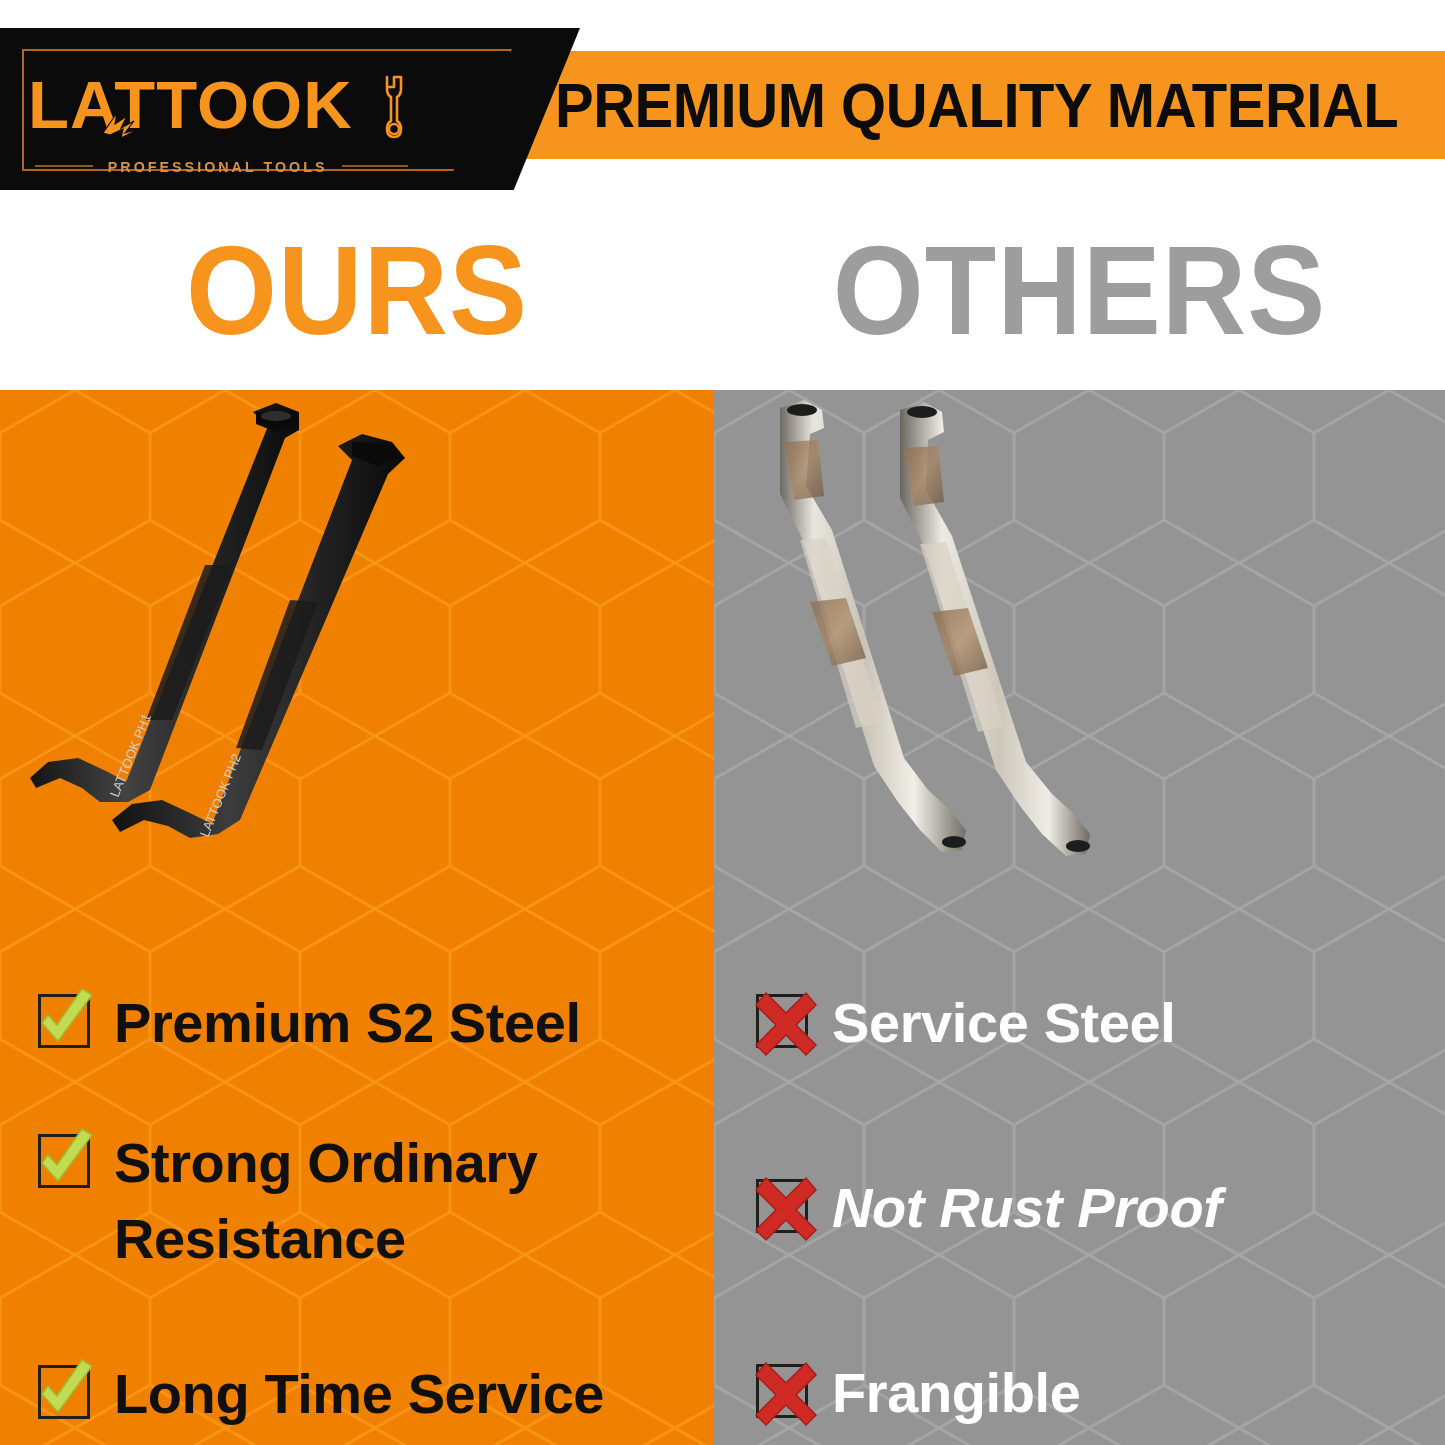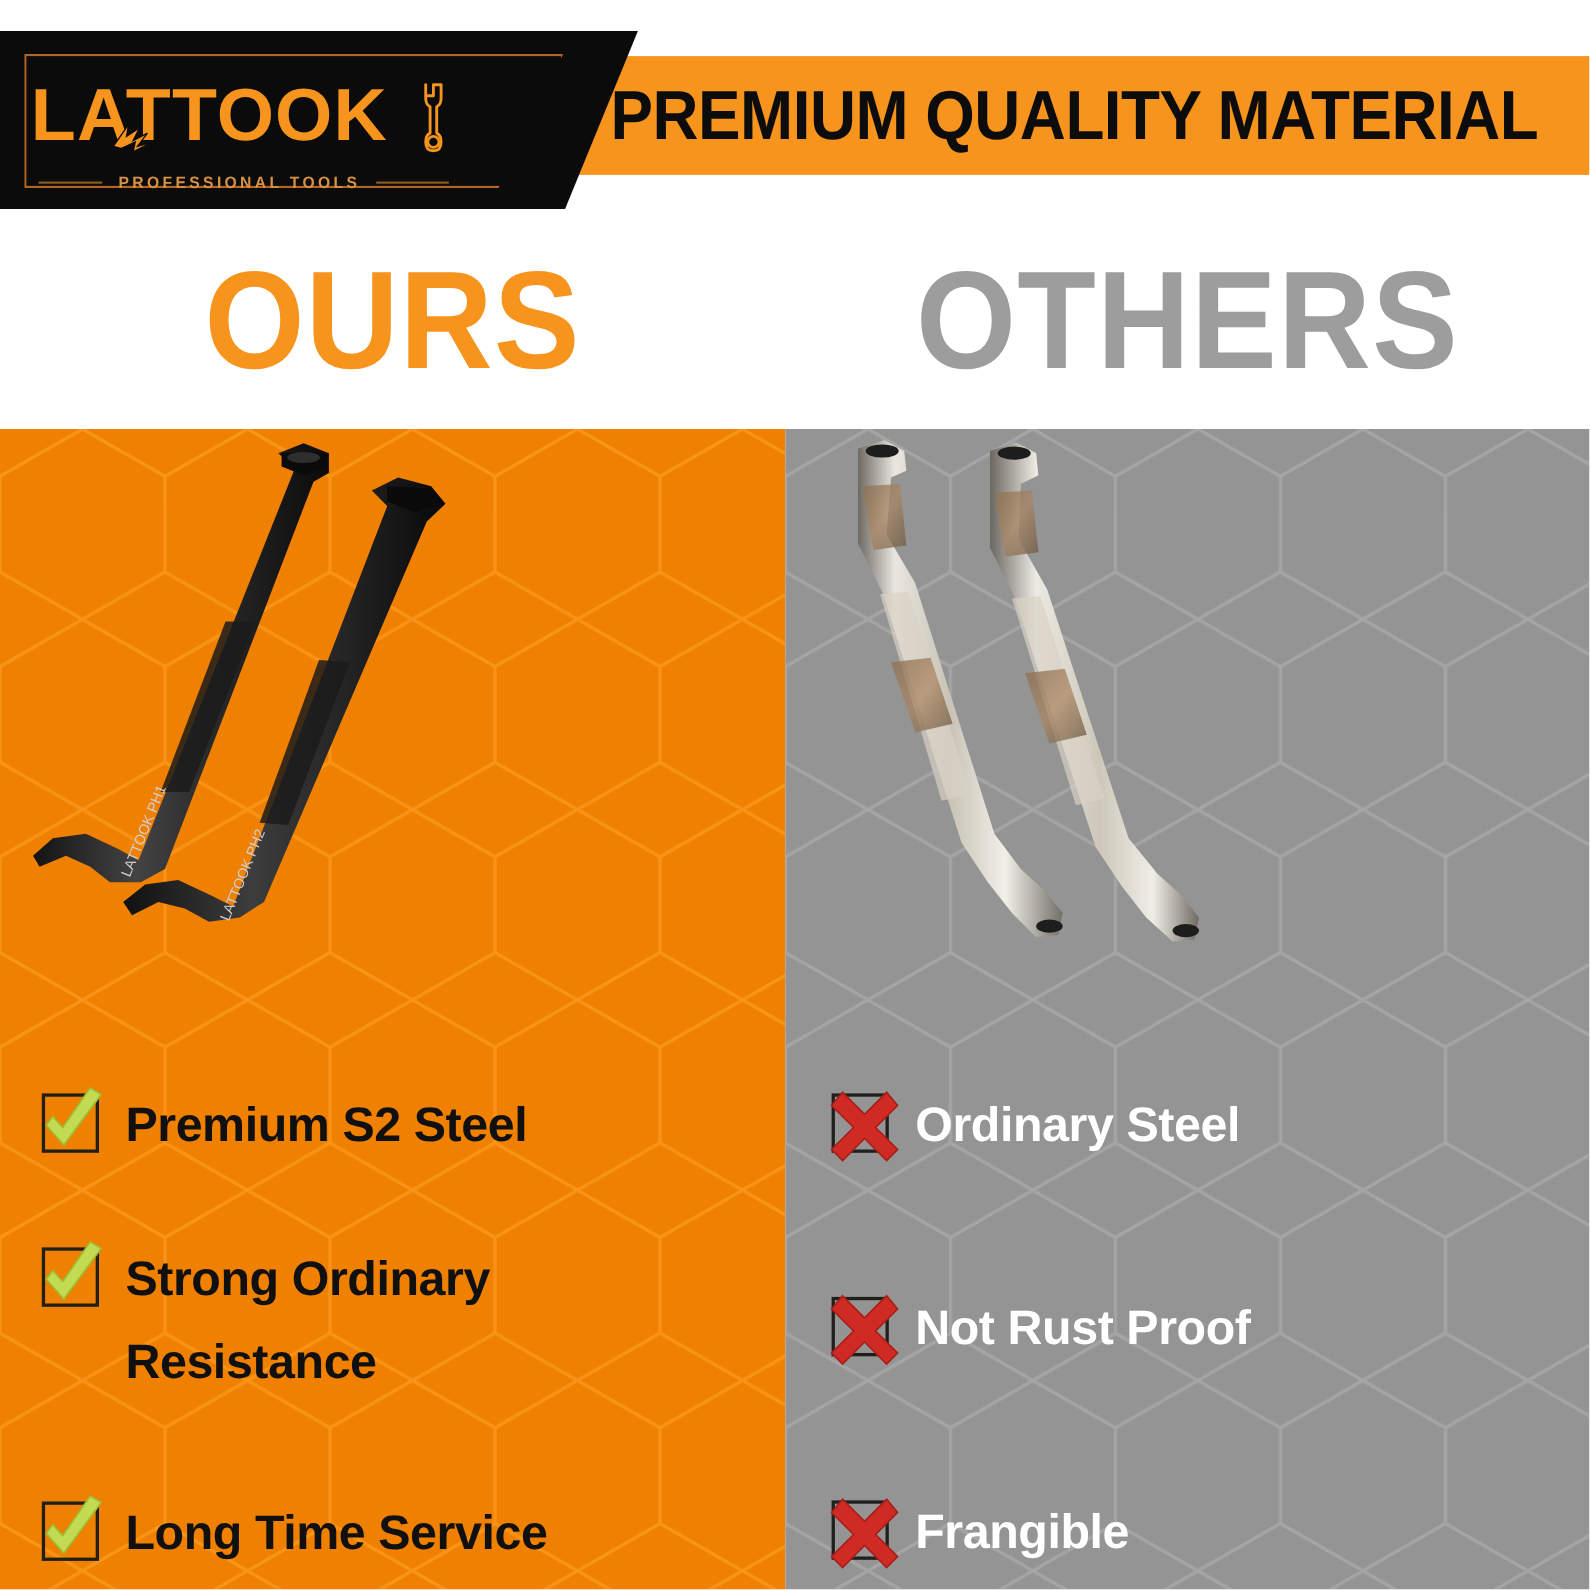--- a/index.html
+++ b/index.html
@@ -100,33 +100,33 @@
   }
   .feat {
     position:absolute; display:flex; align-items:flex-start; gap:24px;
   }
   .feat-ours { left:38px; }
   .feat-others { left:42px; }
   .feat-1 { top:30px; }
   .feat-2 { top:170px; }
   .feat-3 { top:401px; }
   .feat-o1 { top:30px; }
-  .feat-o2 { top:215px; }
+  .feat-o2 { top:215px;font-style:italic; }
   .feat-o3 { top:400px; }
 
   .mark-box {
     position:relative; flex:0 0 auto;
     width:52px; height:54px; margin-top:9px;
     border:3px solid #211f1c;
     background:transparent;
   }
   .mark-box svg { position:absolute; left:-7px; top:-10px; width:68px; height:72px; }
 
   .feat-label {
-    font-size:44px; font-weight:bold; line-height:76px;
+    font-size:56px; font-weight:bold; line-height:76px;
     letter-spacing:-0.4px; white-space:pre-line;
   }
   .feat-ours .feat-label { color:#101010; }
   .feat-others .feat-label { color:#ffffff; }
 </style>
 </head>
 <body>
 
 <div id="page">
 
@@ -315,21 +315,21 @@
       </div>
 
       <div class="features">
 
         <div class="feat feat-others feat-o1">
           <span class="mark-box">
             <svg viewBox="0 0 68 72">
               <path d="M14 6 L34 26 L54 6 L64 18 L44 38 L64 58 L54 68 L34 48 L14 68 L4 58 L24 38 L4 18 Z" fill="#cf2a23" stroke="#a81f19" stroke-width="1.5"></path>
             </svg>
           </span>
-          <span class="feat-label">Ordinary Steel</span>
+          <span class="feat-label">Service Steel</span>
         </div>
 
         <div class="feat feat-others feat-o2">
           <span class="mark-box">
             <svg viewBox="0 0 68 72">
               <path d="M14 6 L34 26 L54 6 L64 18 L44 38 L64 58 L54 68 L34 48 L14 68 L4 58 L24 38 L4 18 Z" fill="#cf2a23" stroke="#a81f19" stroke-width="1.5"></path>
             </svg>
           </span>
           <span class="feat-label">Not Rust Proof</span>
         </div>

